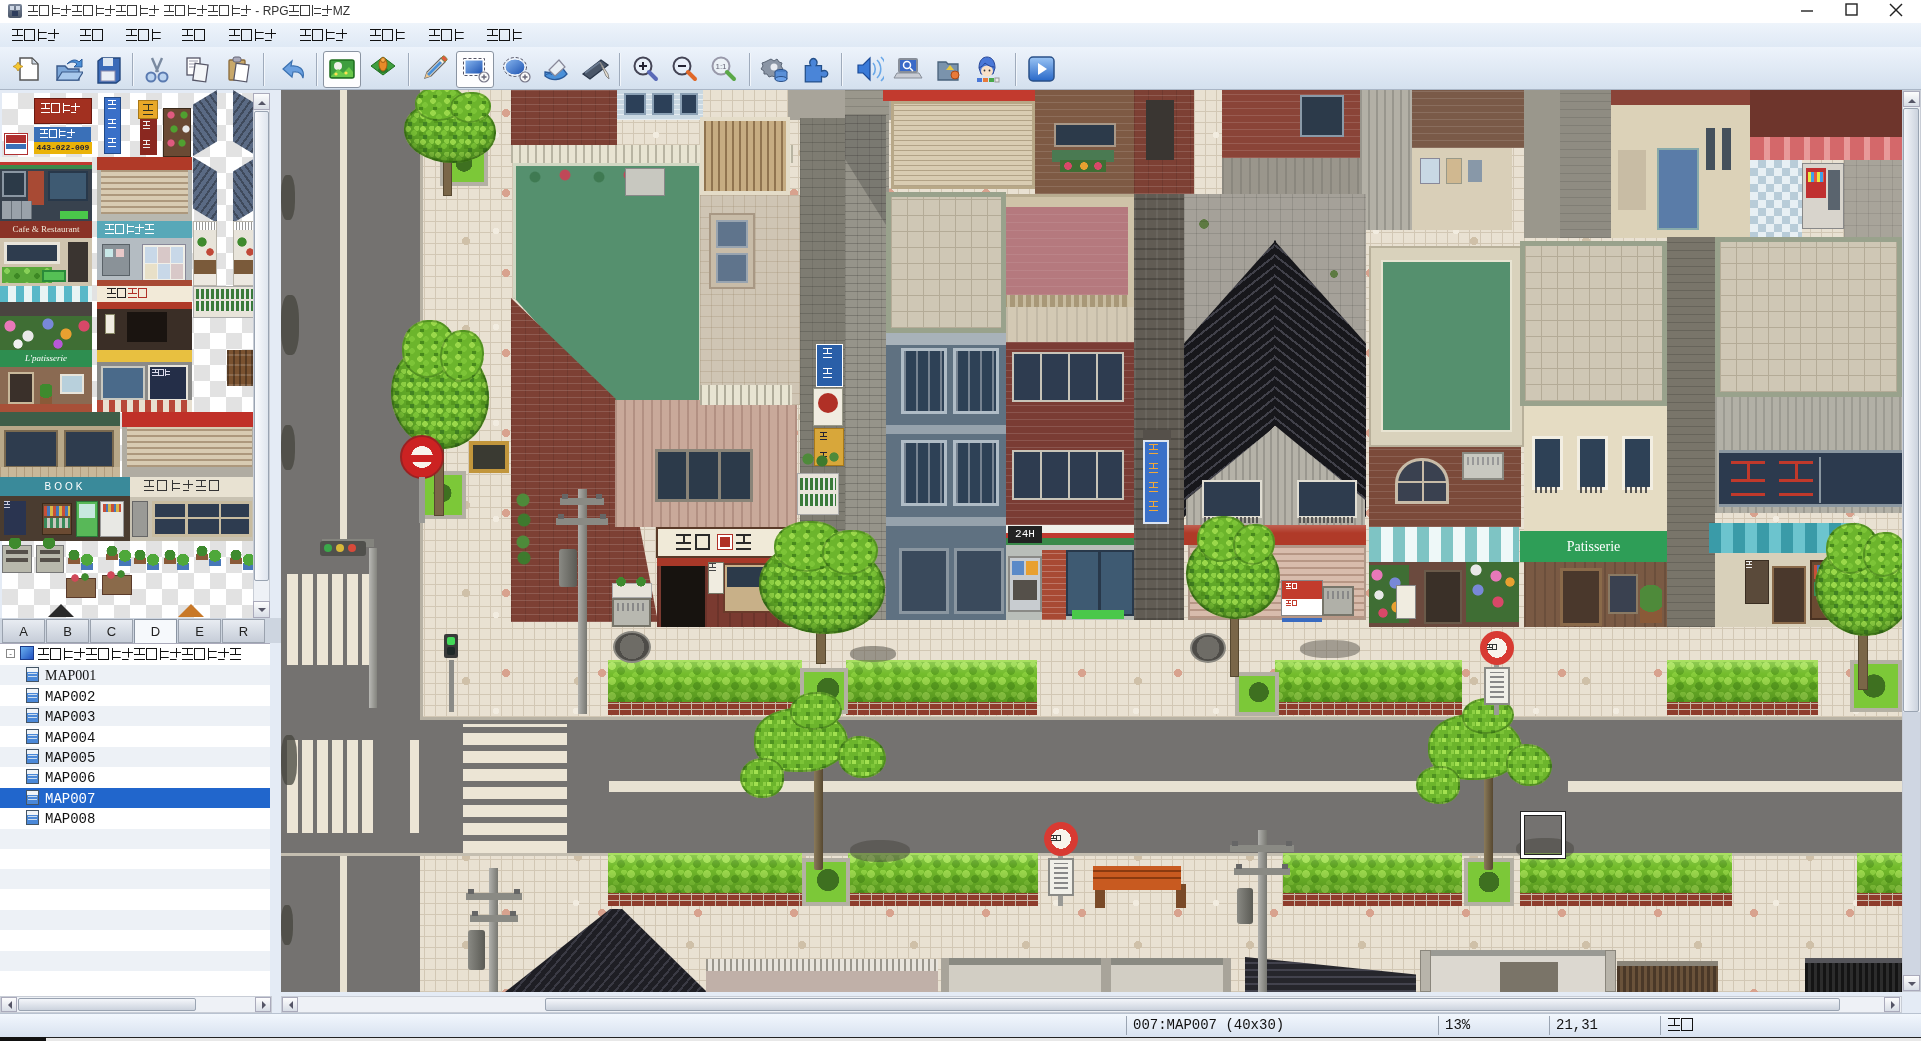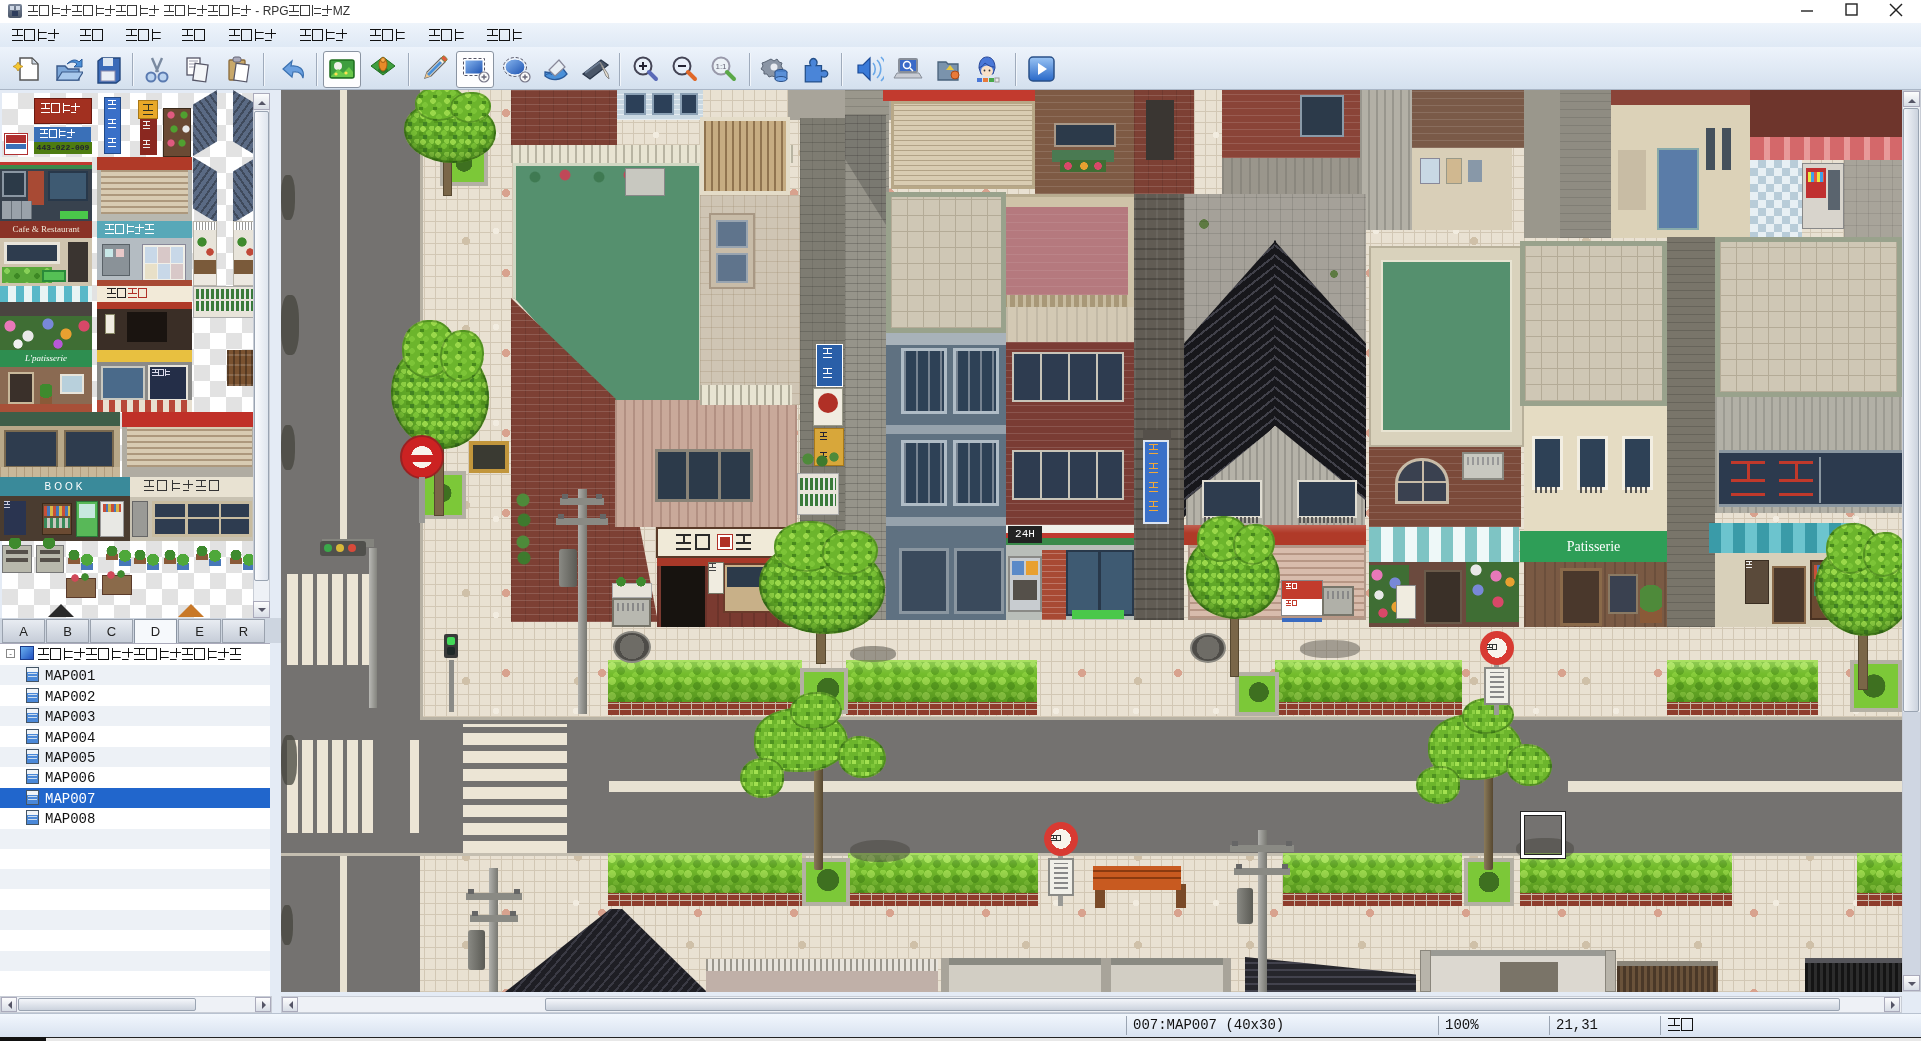--- a/index.html
+++ b/index.html
@@ -190,21 +190,21 @@
 <div style="position:absolute;left:4px;top:133px;width:24px;height:22px;background:#fff;border:1px solid #b03030">
     <div style="height:8px;background:#b03030;margin:1px"></div>
     <div style="height:5px;background:#3a70b8;margin:0 1px"></div>
   </div>
 <div style="position:absolute;left:34px;top:98px;width:58px;height:26px;background:#a23020;border:1px solid #6a1a10">
     <div style="margin:4px 0 0 6px"><span style="display:inline-block;width:9px;height:10px;margin-right:1px;vertical-align:top;margin-top:0px;box-sizing:border-box;background:linear-gradient(#fff,#fff) 0 0/100% 1px no-repeat,linear-gradient(#fff,#fff) 0 55%/100% 1px no-repeat,linear-gradient(#fff,#fff) 0 100%/100% 1px no-repeat,linear-gradient(#fff,#fff) 50% 0/1px 60% no-repeat;"></span><span style="display:inline-block;width:9px;height:10px;margin-right:1px;vertical-align:top;margin-top:0px;box-sizing:border-box;background:transparent;border:1px solid #fff;"></span><span style="display:inline-block;width:9px;height:10px;margin-right:1px;vertical-align:top;margin-top:0px;box-sizing:border-box;background:linear-gradient(#fff,#fff) 20% 0/1px 100% no-repeat,linear-gradient(#fff,#fff) 100% 25%/70% 1px no-repeat,linear-gradient(#fff,#fff) 100% 80%/70% 1px no-repeat;"></span><span style="display:inline-block;width:9px;height:10px;margin-right:1px;vertical-align:top;margin-top:0px;box-sizing:border-box;background:linear-gradient(#fff,#fff) 0 35%/100% 1px no-repeat,linear-gradient(#fff,#fff) 55% 0/1px 80% no-repeat,linear-gradient(#fff,#fff) 0 100%/60% 1px no-repeat;"></span></div>
   </div>
 <div style="position:absolute;left:34px;top:127px;width:57px;height:15px;background:#3a70b8">
     <div style="margin:2px 0 0 6px"><span style="display:inline-block;width:8px;height:9px;margin-right:1px;vertical-align:top;margin-top:0px;box-sizing:border-box;background:linear-gradient(#fff,#fff) 0 0/100% 1px no-repeat,linear-gradient(#fff,#fff) 0 55%/100% 1px no-repeat,linear-gradient(#fff,#fff) 0 100%/100% 1px no-repeat,linear-gradient(#fff,#fff) 50% 0/1px 60% no-repeat;"></span><span style="display:inline-block;width:8px;height:9px;margin-right:1px;vertical-align:top;margin-top:0px;box-sizing:border-box;background:transparent;border:1px solid #fff;"></span><span style="display:inline-block;width:8px;height:9px;margin-right:1px;vertical-align:top;margin-top:0px;box-sizing:border-box;background:linear-gradient(#fff,#fff) 20% 0/1px 100% no-repeat,linear-gradient(#fff,#fff) 100% 25%/70% 1px no-repeat,linear-gradient(#fff,#fff) 100% 80%/70% 1px no-repeat;"></span><span style="display:inline-block;width:8px;height:9px;margin-right:1px;vertical-align:top;margin-top:0px;box-sizing:border-box;background:linear-gradient(#fff,#fff) 0 35%/100% 1px no-repeat,linear-gradient(#fff,#fff) 55% 0/1px 80% no-repeat,linear-gradient(#fff,#fff) 0 100%/60% 1px no-repeat;"></span></div>
   </div>
-<div style="position:absolute;left:34px;top:142px;width:58px;height:12px;background:#4d7c0f">
+<div style="position:absolute;left:34px;top:142px;width:58px;height:12px;background:#eab308">
     <div style="font-size:8px;color:#223;text-align:center;font-weight:bold;font-family:'Liberation Mono';line-height:12px;white-space:nowrap;overflow:hidden">443-022-009</div>
   </div>
 <div style="position:absolute;left:104px;top:97px;width:17px;height:57px;background:#3a70c8;border:1px solid #224a88">
     <div style="margin:2px 0 0 3px"><span style="display:inline-block;width:8px;height:9px;margin-right:0px;vertical-align:top;margin-top:0px;box-sizing:border-box;background:linear-gradient(#fff,#fff) 0 0/100% 1px no-repeat,linear-gradient(#fff,#fff) 0 55%/100% 1px no-repeat,linear-gradient(#fff,#fff) 0 100%/100% 1px no-repeat,linear-gradient(#fff,#fff) 50% 0/1px 60% no-repeat;"></span></div>
     <div style="margin:1px 0 0 3px"><span style="display:inline-block;width:8px;height:9px;margin-right:0px;vertical-align:top;margin-top:0px;box-sizing:border-box;background:linear-gradient(#fff,#fff) 0 0/100% 1px no-repeat,linear-gradient(#fff,#fff) 0 55%/100% 1px no-repeat,linear-gradient(#fff,#fff) 0 100%/100% 1px no-repeat,linear-gradient(#fff,#fff) 50% 0/1px 60% no-repeat;"></span></div>
     <div style="margin:1px 0 0 3px"><span style="display:inline-block;width:8px;height:9px;margin-right:0px;vertical-align:top;margin-top:0px;box-sizing:border-box;background:linear-gradient(#fff,#fff) 0 0/100% 1px no-repeat,linear-gradient(#fff,#fff) 0 55%/100% 1px no-repeat,linear-gradient(#fff,#fff) 0 100%/100% 1px no-repeat,linear-gradient(#fff,#fff) 50% 0/1px 60% no-repeat;"></span></div>
   </div>
 <div style="position:absolute;left:138px;top:100px;width:20px;height:19px;background:#e8a828;border:1px solid #a87818">
     <div style="margin:3px 0 0 4px"><span style="display:inline-block;width:10px;height:11px;margin-right:0px;vertical-align:top;margin-top:0px;box-sizing:border-box;background:linear-gradient(#332,#332) 0 0/100% 1px no-repeat,linear-gradient(#332,#332) 0 55%/100% 1px no-repeat,linear-gradient(#332,#332) 0 100%/100% 1px no-repeat,linear-gradient(#332,#332) 50% 0/1px 60% no-repeat;"></span></div>
   </div>
@@ -394,21 +394,21 @@
 <div style="position:absolute;left:0;top:910px;width:270px;height:20px;background:#edf1f6"></div>
 <div style="position:absolute;left:0;top:951px;width:270px;height:20px;background:#edf1f6"></div>
 <div style="position:absolute;left:0;top:788px;width:270px;height:20px;background:#2166cc"></div>
 <div style="position:absolute;left:6px;top:649px;width:9px;height:9px;border:1px solid #888;background:#fff;font-size:8px;line-height:7px;text-align:center;color:#444">-</div>
 <div style="position:absolute;left:20px;top:646px;width:14px;height:14px;background:linear-gradient(135deg,#6ab0f0,#2050c0);border:1px solid #1a3a8a"></div>
 <div style="position:absolute;left:38px;top:648px"><span style="display:inline-block;width:11px;height:12px;margin-right:1px;vertical-align:top;margin-top:0px;box-sizing:border-box;background:linear-gradient(#111,#111) 0 0/100% 1px no-repeat,linear-gradient(#111,#111) 0 55%/100% 1px no-repeat,linear-gradient(#111,#111) 0 100%/100% 1px no-repeat,linear-gradient(#111,#111) 50% 0/1px 60% no-repeat;"></span><span style="display:inline-block;width:11px;height:12px;margin-right:1px;vertical-align:top;margin-top:0px;box-sizing:border-box;background:transparent;border:1px solid #111;"></span><span style="display:inline-block;width:11px;height:12px;margin-right:1px;vertical-align:top;margin-top:0px;box-sizing:border-box;background:linear-gradient(#111,#111) 20% 0/1px 100% no-repeat,linear-gradient(#111,#111) 100% 25%/70% 1px no-repeat,linear-gradient(#111,#111) 100% 80%/70% 1px no-repeat;"></span><span style="display:inline-block;width:11px;height:12px;margin-right:1px;vertical-align:top;margin-top:0px;box-sizing:border-box;background:linear-gradient(#111,#111) 0 35%/100% 1px no-repeat,linear-gradient(#111,#111) 55% 0/1px 80% no-repeat,linear-gradient(#111,#111) 0 100%/60% 1px no-repeat;"></span><span style="display:inline-block;width:11px;height:12px;margin-right:1px;vertical-align:top;margin-top:0px;box-sizing:border-box;background:linear-gradient(#111,#111) 0 0/100% 1px no-repeat,linear-gradient(#111,#111) 0 55%/100% 1px no-repeat,linear-gradient(#111,#111) 0 100%/100% 1px no-repeat,linear-gradient(#111,#111) 50% 0/1px 60% no-repeat;"></span><span style="display:inline-block;width:11px;height:12px;margin-right:1px;vertical-align:top;margin-top:0px;box-sizing:border-box;background:transparent;border:1px solid #111;"></span><span style="display:inline-block;width:11px;height:12px;margin-right:1px;vertical-align:top;margin-top:0px;box-sizing:border-box;background:linear-gradient(#111,#111) 20% 0/1px 100% no-repeat,linear-gradient(#111,#111) 100% 25%/70% 1px no-repeat,linear-gradient(#111,#111) 100% 80%/70% 1px no-repeat;"></span><span style="display:inline-block;width:11px;height:12px;margin-right:1px;vertical-align:top;margin-top:0px;box-sizing:border-box;background:linear-gradient(#111,#111) 0 35%/100% 1px no-repeat,linear-gradient(#111,#111) 55% 0/1px 80% no-repeat,linear-gradient(#111,#111) 0 100%/60% 1px no-repeat;"></span><span style="display:inline-block;width:11px;height:12px;margin-right:1px;vertical-align:top;margin-top:0px;box-sizing:border-box;background:linear-gradient(#111,#111) 0 0/100% 1px no-repeat,linear-gradient(#111,#111) 0 55%/100% 1px no-repeat,linear-gradient(#111,#111) 0 100%/100% 1px no-repeat,linear-gradient(#111,#111) 50% 0/1px 60% no-repeat;"></span><span style="display:inline-block;width:11px;height:12px;margin-right:1px;vertical-align:top;margin-top:0px;box-sizing:border-box;background:transparent;border:1px solid #111;"></span><span style="display:inline-block;width:11px;height:12px;margin-right:1px;vertical-align:top;margin-top:0px;box-sizing:border-box;background:linear-gradient(#111,#111) 20% 0/1px 100% no-repeat,linear-gradient(#111,#111) 100% 25%/70% 1px no-repeat,linear-gradient(#111,#111) 100% 80%/70% 1px no-repeat;"></span><span style="display:inline-block;width:11px;height:12px;margin-right:1px;vertical-align:top;margin-top:0px;box-sizing:border-box;background:linear-gradient(#111,#111) 0 35%/100% 1px no-repeat,linear-gradient(#111,#111) 55% 0/1px 80% no-repeat,linear-gradient(#111,#111) 0 100%/60% 1px no-repeat;"></span><span style="display:inline-block;width:11px;height:12px;margin-right:1px;vertical-align:top;margin-top:0px;box-sizing:border-box;background:linear-gradient(#111,#111) 0 0/100% 1px no-repeat,linear-gradient(#111,#111) 0 55%/100% 1px no-repeat,linear-gradient(#111,#111) 0 100%/100% 1px no-repeat,linear-gradient(#111,#111) 50% 0/1px 60% no-repeat;"></span><span style="display:inline-block;width:11px;height:12px;margin-right:1px;vertical-align:top;margin-top:0px;box-sizing:border-box;background:transparent;border:1px solid #111;"></span><span style="display:inline-block;width:11px;height:12px;margin-right:1px;vertical-align:top;margin-top:0px;box-sizing:border-box;background:linear-gradient(#111,#111) 20% 0/1px 100% no-repeat,linear-gradient(#111,#111) 100% 25%/70% 1px no-repeat,linear-gradient(#111,#111) 100% 80%/70% 1px no-repeat;"></span><span style="display:inline-block;width:11px;height:12px;margin-right:1px;vertical-align:top;margin-top:0px;box-sizing:border-box;background:linear-gradient(#111,#111) 0 35%/100% 1px no-repeat,linear-gradient(#111,#111) 55% 0/1px 80% no-repeat,linear-gradient(#111,#111) 0 100%/60% 1px no-repeat;"></span><span style="display:inline-block;width:11px;height:12px;margin-right:1px;vertical-align:top;margin-top:0px;box-sizing:border-box;background:linear-gradient(#111,#111) 0 0/100% 1px no-repeat,linear-gradient(#111,#111) 0 55%/100% 1px no-repeat,linear-gradient(#111,#111) 0 100%/100% 1px no-repeat,linear-gradient(#111,#111) 50% 0/1px 60% no-repeat;"></span></div>
 <div style="position:absolute;left:26px;top:667px;width:13px;height:15px;background:linear-gradient(#f0f4f8 0 4px,#4a88d8 4px);border:1px solid #456;">
     <div style="position:absolute;left:1px;top:5px;width:9px;height:1px;background:#cde"></div>
     <div style="position:absolute;left:1px;top:8px;width:9px;height:1px;background:#cde"></div>
   </div>
-<div style="position:absolute;left:45px;top:668px;font-family:Liberation Mono, monospace;font-size:14px;color:#111">MAP001</div>
+<div style="position:absolute;left:45px;top:668px;font-family:Liberation Serif, serif;font-size:14px;color:#111">MAP001</div>
 <div style="position:absolute;left:26px;top:688px;width:13px;height:15px;background:linear-gradient(#f0f4f8 0 4px,#4a88d8 4px);border:1px solid #456;">
     <div style="position:absolute;left:1px;top:5px;width:9px;height:1px;background:#cde"></div>
     <div style="position:absolute;left:1px;top:8px;width:9px;height:1px;background:#cde"></div>
   </div>
 <div style="position:absolute;left:45px;top:689px;font-family:'Liberation Mono';font-size:14px;color:#111">MAP002</div>
 <div style="position:absolute;left:26px;top:708px;width:13px;height:15px;background:linear-gradient(#f0f4f8 0 4px,#4a88d8 4px);border:1px solid #456;">
     <div style="position:absolute;left:1px;top:5px;width:9px;height:1px;background:#cde"></div>
     <div style="position:absolute;left:1px;top:8px;width:9px;height:1px;background:#cde"></div>
   </div>
 <div style="position:absolute;left:45px;top:709px;font-family:'Liberation Mono';font-size:14px;color:#111">MAP003</div>
@@ -833,16 +833,16 @@
 <div style="position:absolute;left:1903px;top:712px;width:17px;height:263px;background:#cfd6e2"></div>
 <div style="position:absolute;left:1903px;top:108px;width:16px;height:604px;background:linear-gradient(90deg,#f4f6fa,#ccd3de);border:1px solid #9aa4b2;border-radius:2px"></div>
 <div style="position:absolute;left:1902px;top:992px;width:19px;height:21px;background:#e4ebf5"></div>
 <div style="position:absolute;left:281px;top:992px;width:1621px;height:4px;background:#e4ebf5"></div>
 <div style="position:absolute;left:0;top:1013px;width:1921px;height:24px;background:linear-gradient(#f2f7fd,#d8e2f0);border-top:1px solid #b8c2d0"></div>
 <div style="position:absolute;left:1126px;top:1016px;width:1px;height:19px;background:#9aa4b2"></div>
 <div style="position:absolute;left:1438px;top:1016px;width:1px;height:19px;background:#9aa4b2"></div>
 <div style="position:absolute;left:1549px;top:1016px;width:1px;height:19px;background:#9aa4b2"></div>
 <div style="position:absolute;left:1660px;top:1016px;width:1px;height:19px;background:#9aa4b2"></div>
 <div style="position:absolute;left:1133px;top:1017px;font-family:'Liberation Mono';font-size:14px;color:#111">007:MAP007 (40x30)</div>
-<div style="position:absolute;left:1445px;top:1017px;font-family:'Liberation Mono';font-size:14px;color:#111">100%</div>
+<div style="position:absolute;left:1445px;top:1017px;font-family:'Liberation Mono';font-size:14px;color:#111">13%</div>
 <div style="position:absolute;left:1556px;top:1017px;font-family:'Liberation Mono';font-size:14px;color:#111">21,31</div>
 <div style="position:absolute;left:1668px;top:1018px"><span style="display:inline-block;width:12px;height:13px;margin-right:1px;vertical-align:top;margin-top:0px;box-sizing:border-box;background:linear-gradient(#111,#111) 0 0/100% 1px no-repeat,linear-gradient(#111,#111) 0 55%/100% 1px no-repeat,linear-gradient(#111,#111) 0 100%/100% 1px no-repeat,linear-gradient(#111,#111) 50% 0/1px 60% no-repeat;"></span><span style="display:inline-block;width:12px;height:13px;margin-right:1px;vertical-align:top;margin-top:0px;box-sizing:border-box;background:transparent;border:1px solid #111;"></span></div>
 <div style="position:absolute;left:0;top:1037px;width:1921px;height:4px;background:#e8e8e8;border-top:1px solid #222"></div>
 <div style="position:absolute;left:0;top:1037px;width:46px;height:4px;background:#111"></div>
 </body></html>

